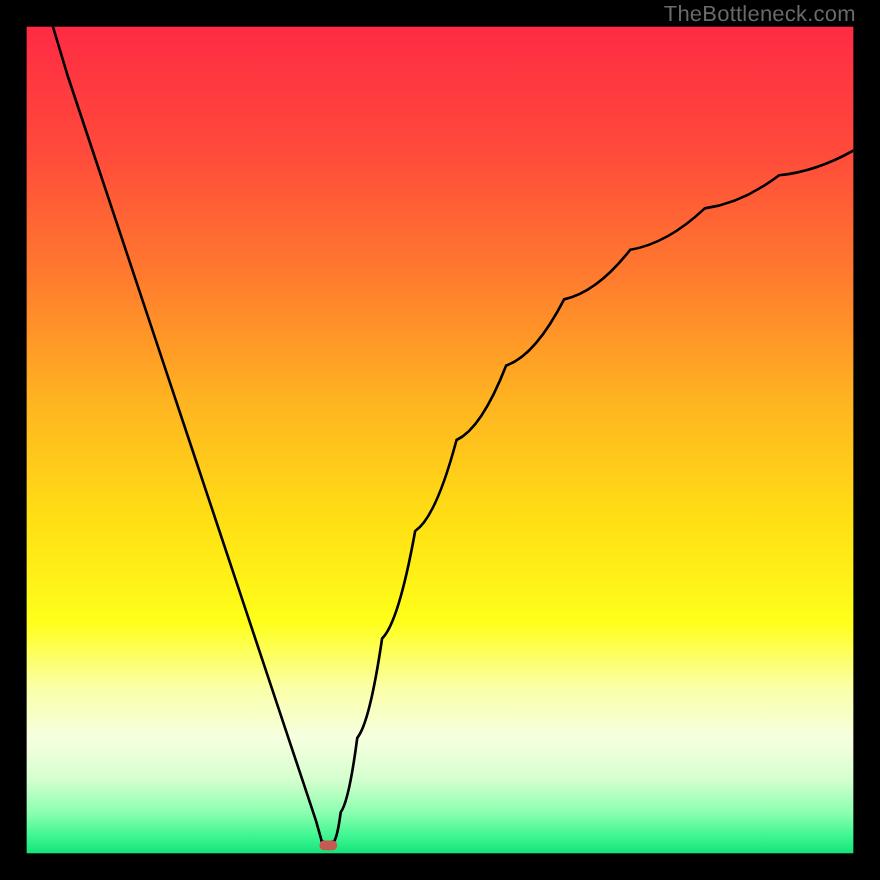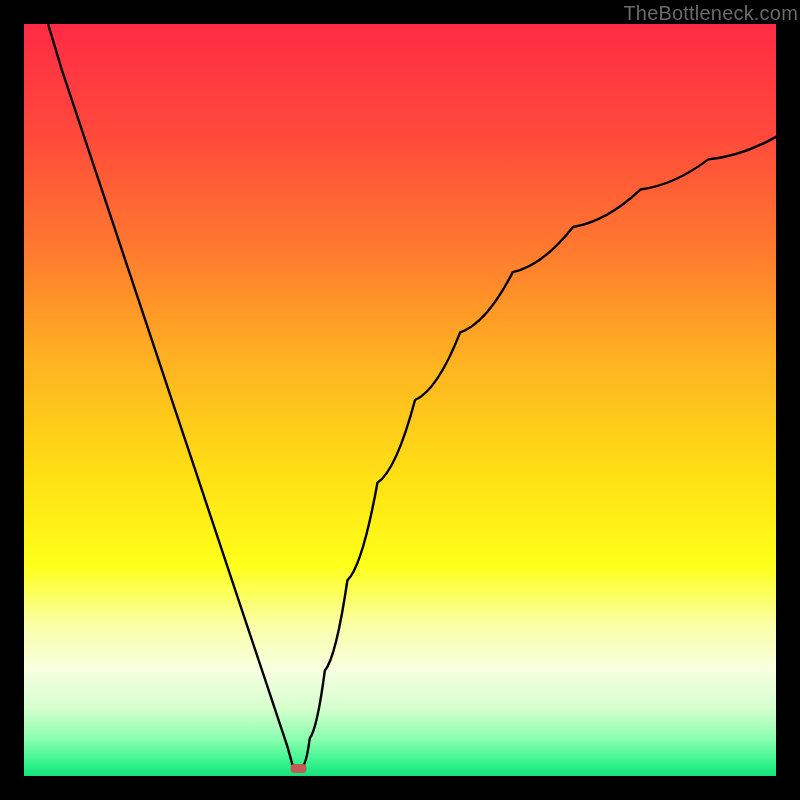--- a/index.html
+++ b/index.html
@@ -22,21 +22,21 @@
   .plot-area {
     position: absolute;
     left: 0;
     top: 0;
     width: 752px;
     height: 752px;
   }
   .watermark {
     position: absolute;
     top: 2px;
-    right: 2px;
+    right: 22px;
     color: #6a6a6a;
     font-size: 20px;
     letter-spacing: 0.2px;
     font-weight: 500;
   }
   svg { display: block; }
 </style>
 </head>
 <body>
 

